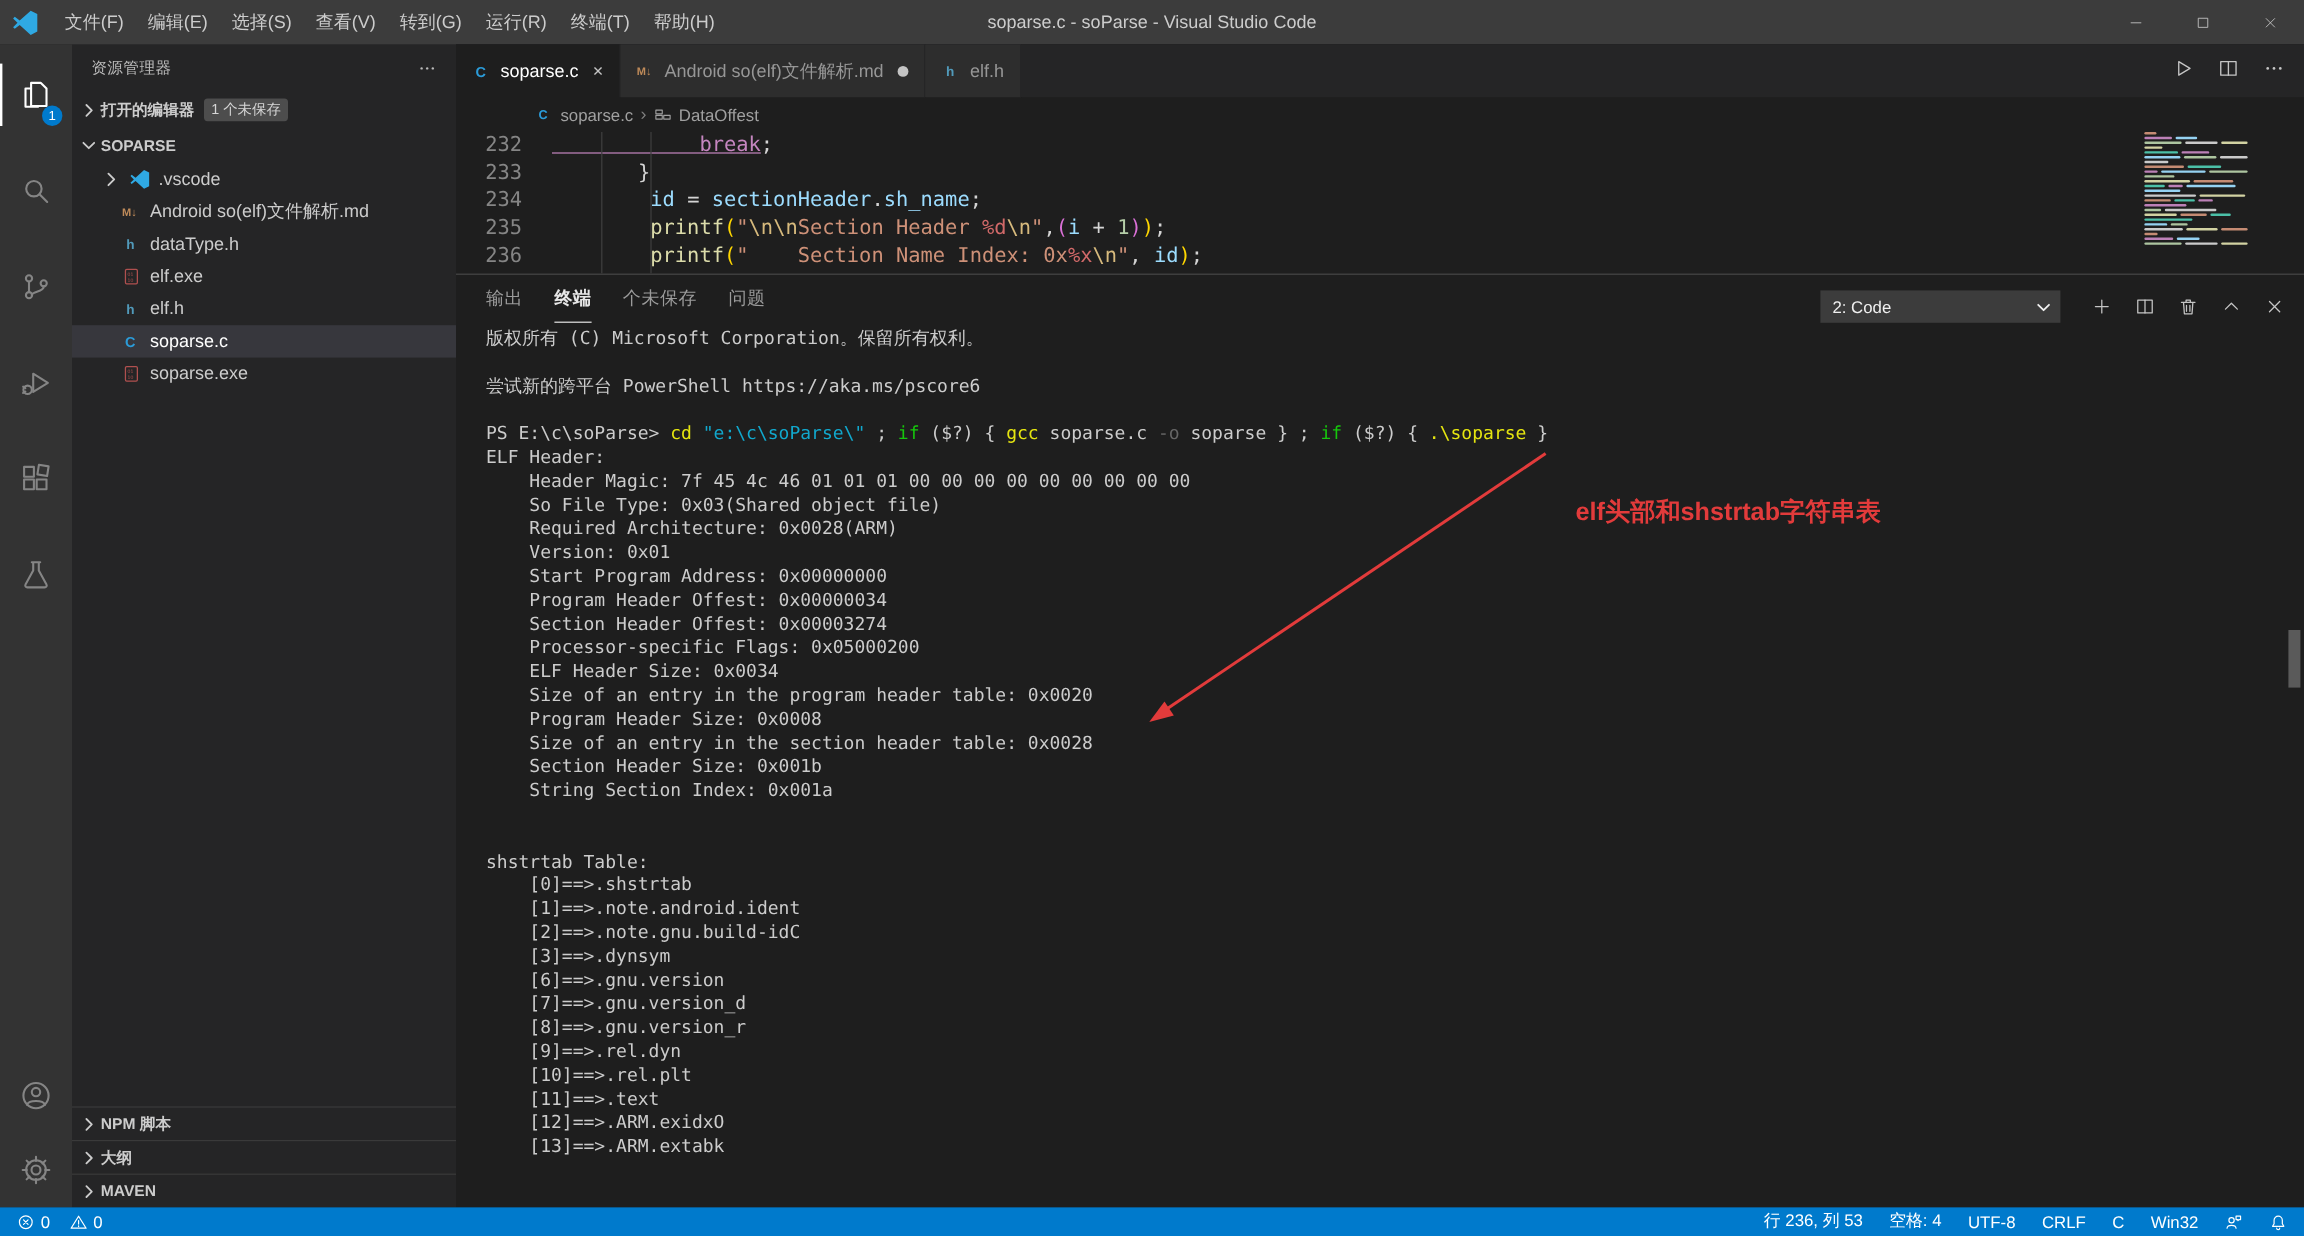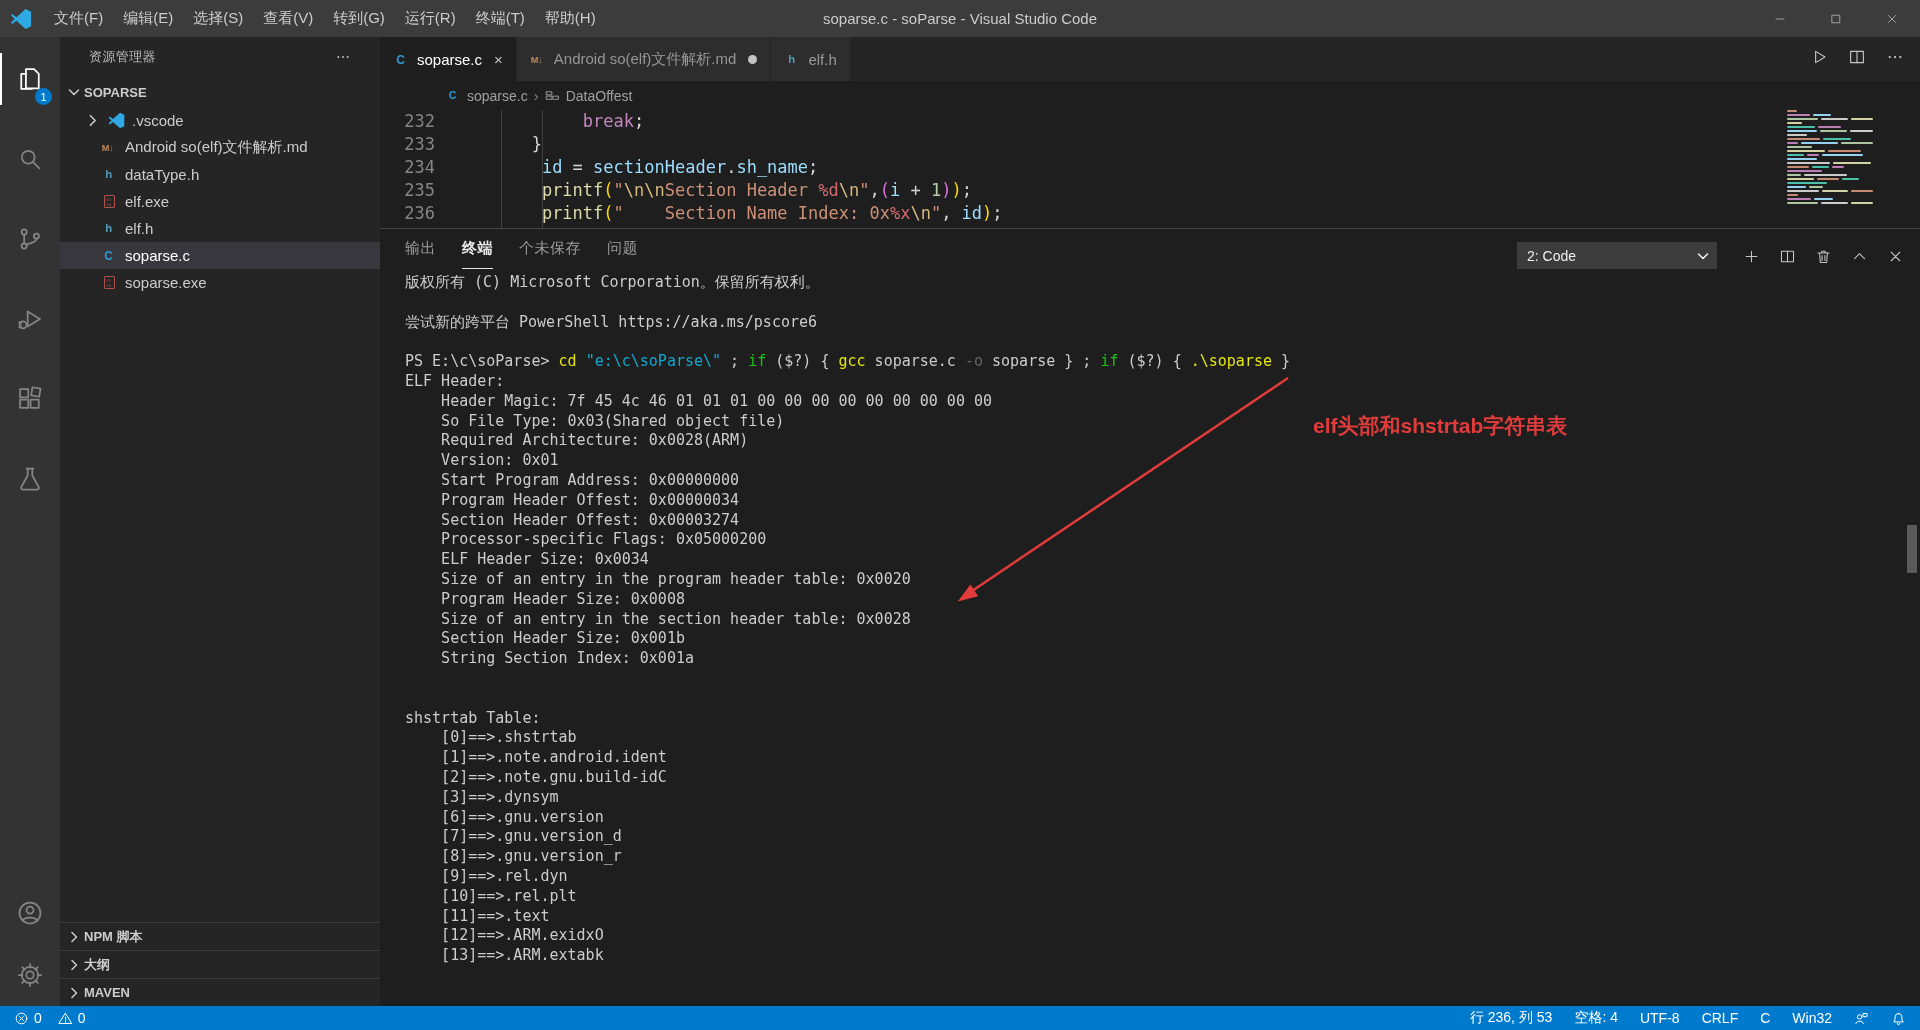--- a/index.html
+++ b/index.html
@@ -33,21 +33,21 @@
     width:2px; background:#ffffff; }
   .ab-item .icon { width:28px; height:28px; }
   .ab-badge { position:absolute; right:8px; bottom:14px; min-width:17px; height:17px;
     border-radius:50%; background:#007acc; color:#fff; font-size:11px; display:flex;
     align-items:center; justify-content:center; }
   .ab-bottom { margin-top:auto; }
   .ab-bottom .ab-item { height:62px; }
 
   .sidebar { width:320px; background:#252526; color:#cccccc; display:flex;
     flex-direction:column; font-size:15px; overflow:hidden; }
-  .side-title { height:40px; display:flex; align-items:center; padding:0 29px;
+  .side-title { height:40px; display:flex; align-items:center; padding:0 16px;
     font-size:13px; color:#bbbbbb; letter-spacing:.4px; }
   .side-title .spacer { flex:1; }
   .oe-row { height:29px; display:flex; align-items:center; padding:0 6px; font-size:13px;
     font-weight:bold; color:#cccccc; }
   .oe-badge { margin-left:8px; background:#4d4d4d; color:#d6d6d6; border-radius:3px;
     font-size:12px; font-weight:normal; padding:1px 6px; }
   .proj-row { height:30px; display:flex; align-items:center; padding:0 6px; font-size:13px;
     font-weight:bold; color:#cccccc; }
   .chev { width:16px; height:16px; color:#cccccc; margin-right:2px; }
   .files { }
@@ -249,20 +249,29 @@
     <div class="side-title">
       <span>资源管理器</span>
       <span class="spacer"></span>
       <span class="icon" id="sideMore">
           <svg viewBox="0 0 24 24">
             <circle cx="5" cy="12" r="1.5" fill="currentColor" stroke="none"></circle>
             <circle cx="12" cy="12" r="1.5" fill="currentColor" stroke="none"></circle>
             <circle cx="19" cy="12" r="1.5" fill="currentColor" stroke="none"></circle>
           </svg>
         </span>
+    </div>
+    <div class="oe-row">
+      <span class="icon chev" id="oeChev">
+          <svg viewBox="0 0 16 16">
+            <path d="M6 3.5L10.5 8 6 12.5"></path>
+          </svg>
+        </span>
+      <span>打开的编辑器</span>
+      <span class="oe-badge">1 个未保存</span>
     </div>
     <div class="proj-row">
       <span class="icon chev" id="projChev">
           <svg viewBox="0 0 16 16">
             <path d="M3.5 6L8 10.5 12.5 6"></path>
           </svg>
         </span>
       <span>SOPARSE</span>
     </div>
     <div class="files" id="fileList">
@@ -433,21 +442,21 @@
             <rect x="2.5" y="13" width="8.5" height="5"></rect>
           </svg>
         </span>
       <span>DataOffest</span>
     </div>
 
     <div class="code">
       <div class="guide" style="left:121px"></div>
       <div class="guide" style="left:162px"></div>
       <div id="codeLines">
-          <div class="code-line"><span class="gutter">232</span><span class="lc"><span style="color: rgb(197, 134, 192);">            break</span><span style="color: rgb(212, 212, 212);">;</span></span></div>
+          <div class="code-line"><span class="gutter">232</span><span class="lc"><span style="color: rgb(197, 134, 192); text-decoration: underline;">            break</span><span style="color: rgb(212, 212, 212);">;</span></span></div>
           <div class="code-line"><span class="gutter">233</span><span class="lc"><span style="color: rgb(212, 212, 212);">       }</span></span></div>
           <div class="code-line"><span class="gutter">234</span><span class="lc"><span style="color: rgb(212, 212, 212);">        </span><span style="color: rgb(156, 220, 254);">id</span><span style="color: rgb(212, 212, 212);"> = </span><span style="color: rgb(156, 220, 254);">sectionHeader</span><span style="color: rgb(212, 212, 212);">.</span><span style="color: rgb(156, 220, 254);">sh_name</span><span style="color: rgb(212, 212, 212);">;</span></span></div>
           <div class="code-line"><span class="gutter">235</span><span class="lc"><span style="color: rgb(212, 212, 212);">        </span><span style="color: rgb(220, 220, 170);">printf</span><span style="color: rgb(255, 215, 0);">(</span><span style="color: rgb(206, 145, 120);">"</span><span style="color: rgb(215, 186, 125);">\n\n</span><span style="color: rgb(206, 145, 120);">Section Header </span><span style="color: rgb(209, 105, 105);">%d</span><span style="color: rgb(215, 186, 125);">\n</span><span style="color: rgb(206, 145, 120);">"</span><span style="color: rgb(212, 212, 212);">,</span><span style="color: rgb(218, 112, 214);">(</span><span style="color: rgb(156, 220, 254);">i</span><span style="color: rgb(212, 212, 212);"> + </span><span style="color: rgb(181, 206, 168);">1</span><span style="color: rgb(218, 112, 214);">)</span><span style="color: rgb(255, 215, 0);">)</span><span style="color: rgb(212, 212, 212);">;</span></span></div>
           <div class="code-line"><span class="gutter">236</span><span class="lc"><span style="color: rgb(212, 212, 212);">        </span><span style="color: rgb(220, 220, 170);">printf</span><span style="color: rgb(255, 215, 0);">(</span><span style="color: rgb(206, 145, 120);">"    Section Name Index: 0x</span><span style="color: rgb(209, 105, 105);">%x</span><span style="color: rgb(215, 186, 125);">\n</span><span style="color: rgb(206, 145, 120);">"</span><span style="color: rgb(212, 212, 212);">, </span><span style="color: rgb(156, 220, 254);">id</span><span style="color: rgb(255, 215, 0);">)</span><span style="color: rgb(212, 212, 212);">;</span></span></div>
         </div>
       <div class="minimap" id="minimap">
           <div class="mm-row">
             <span class="mm-bar" style="width: 10px; background: rgb(206, 145, 120);"></span>
           </div>
           <div class="mm-row">

